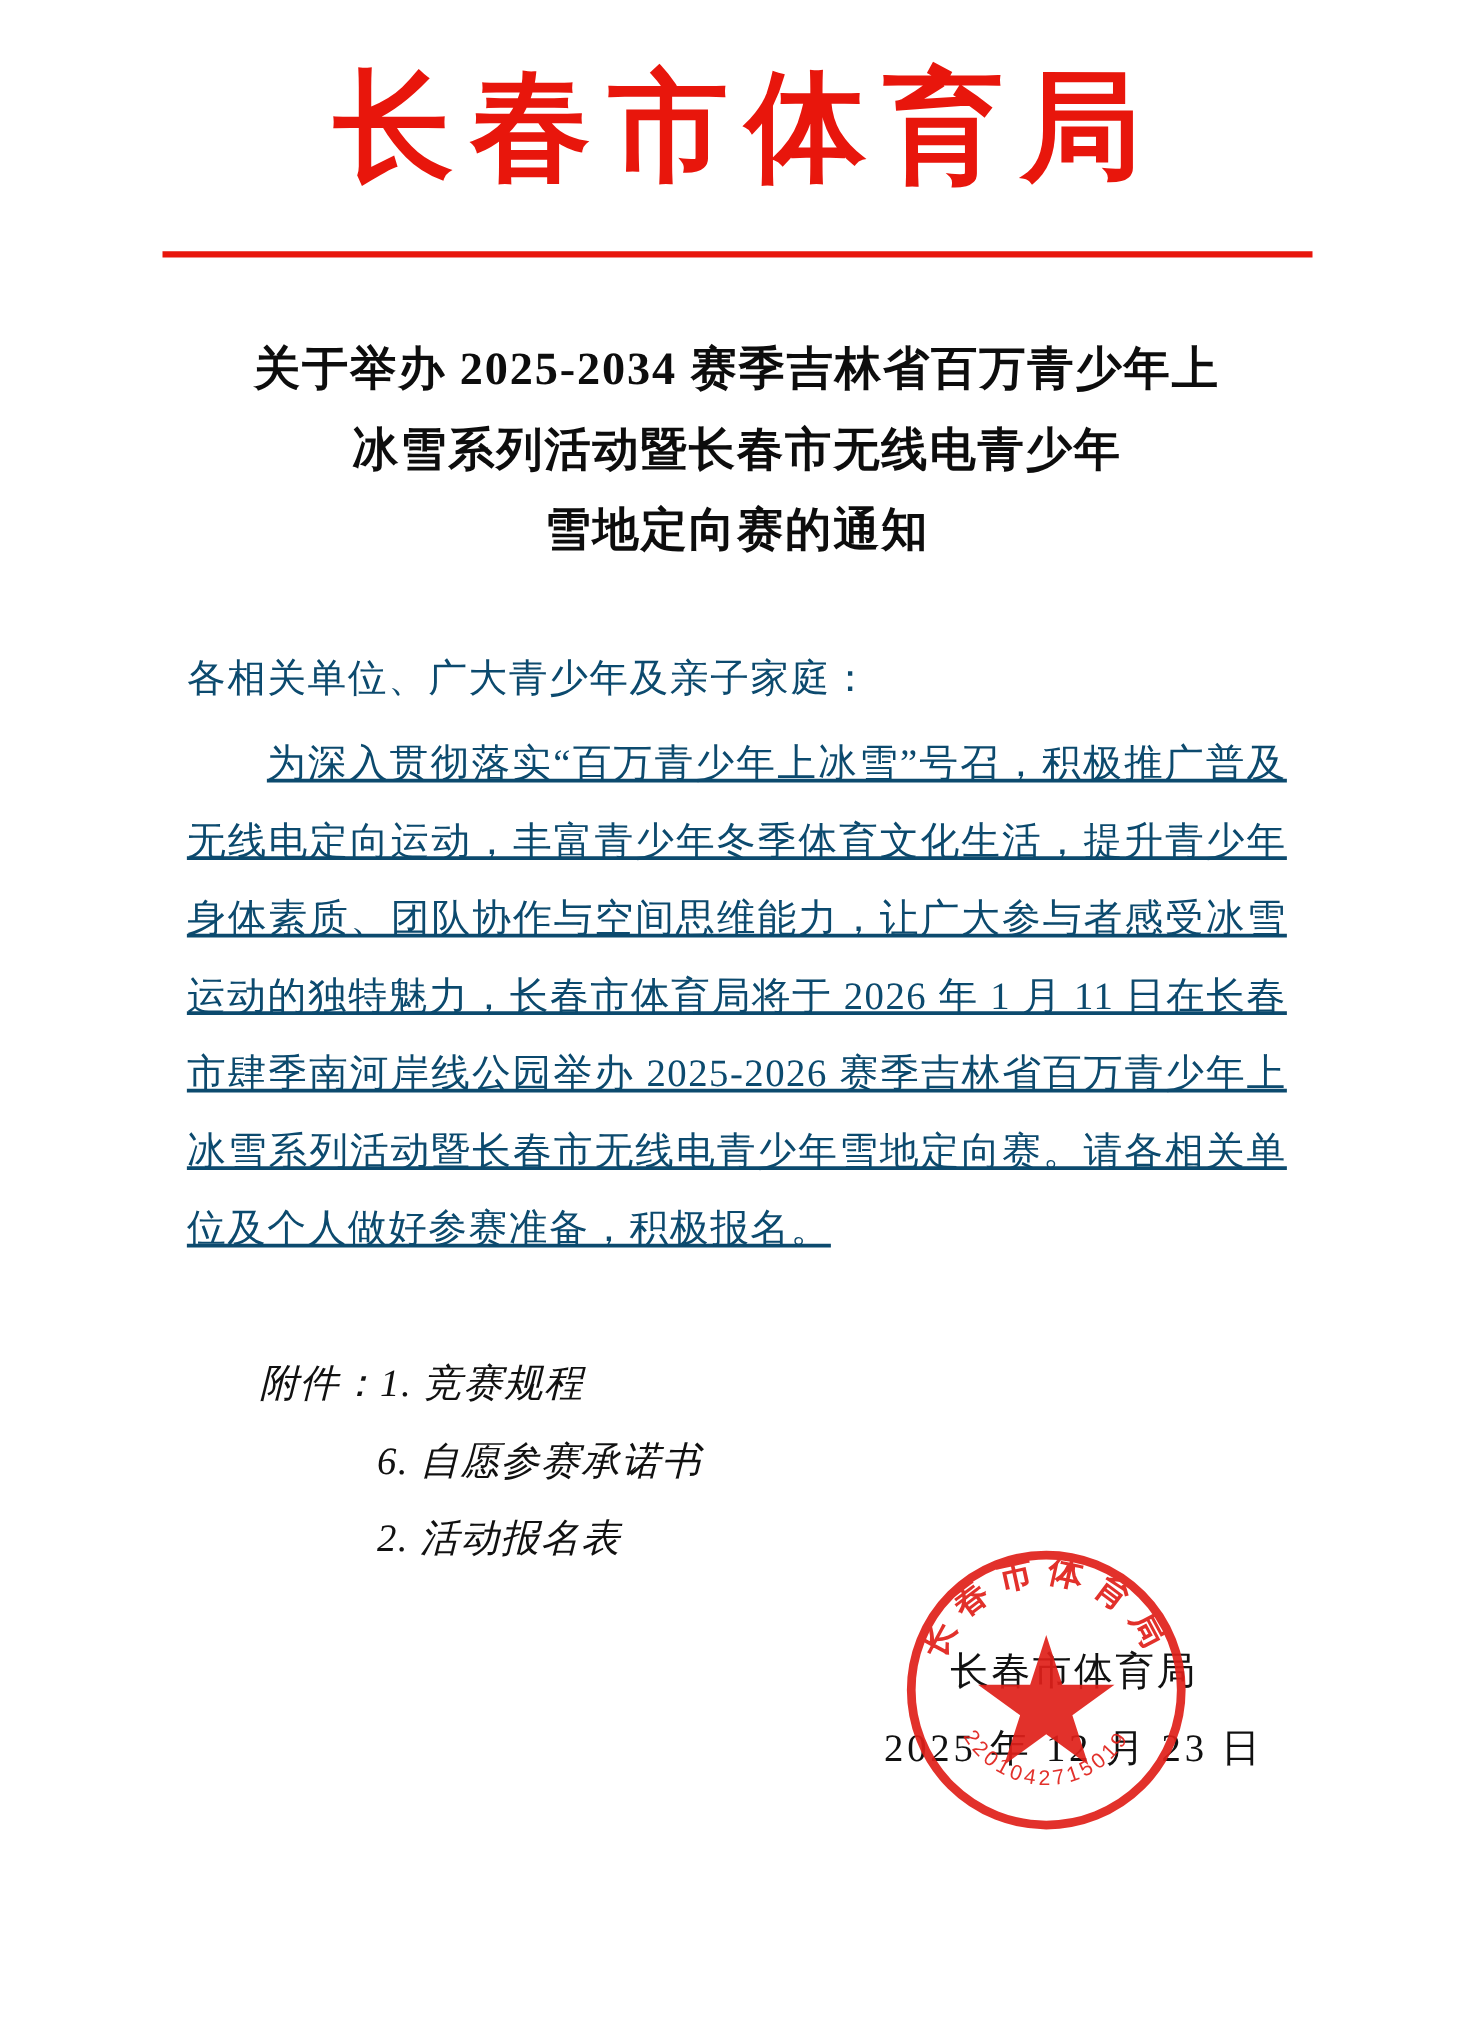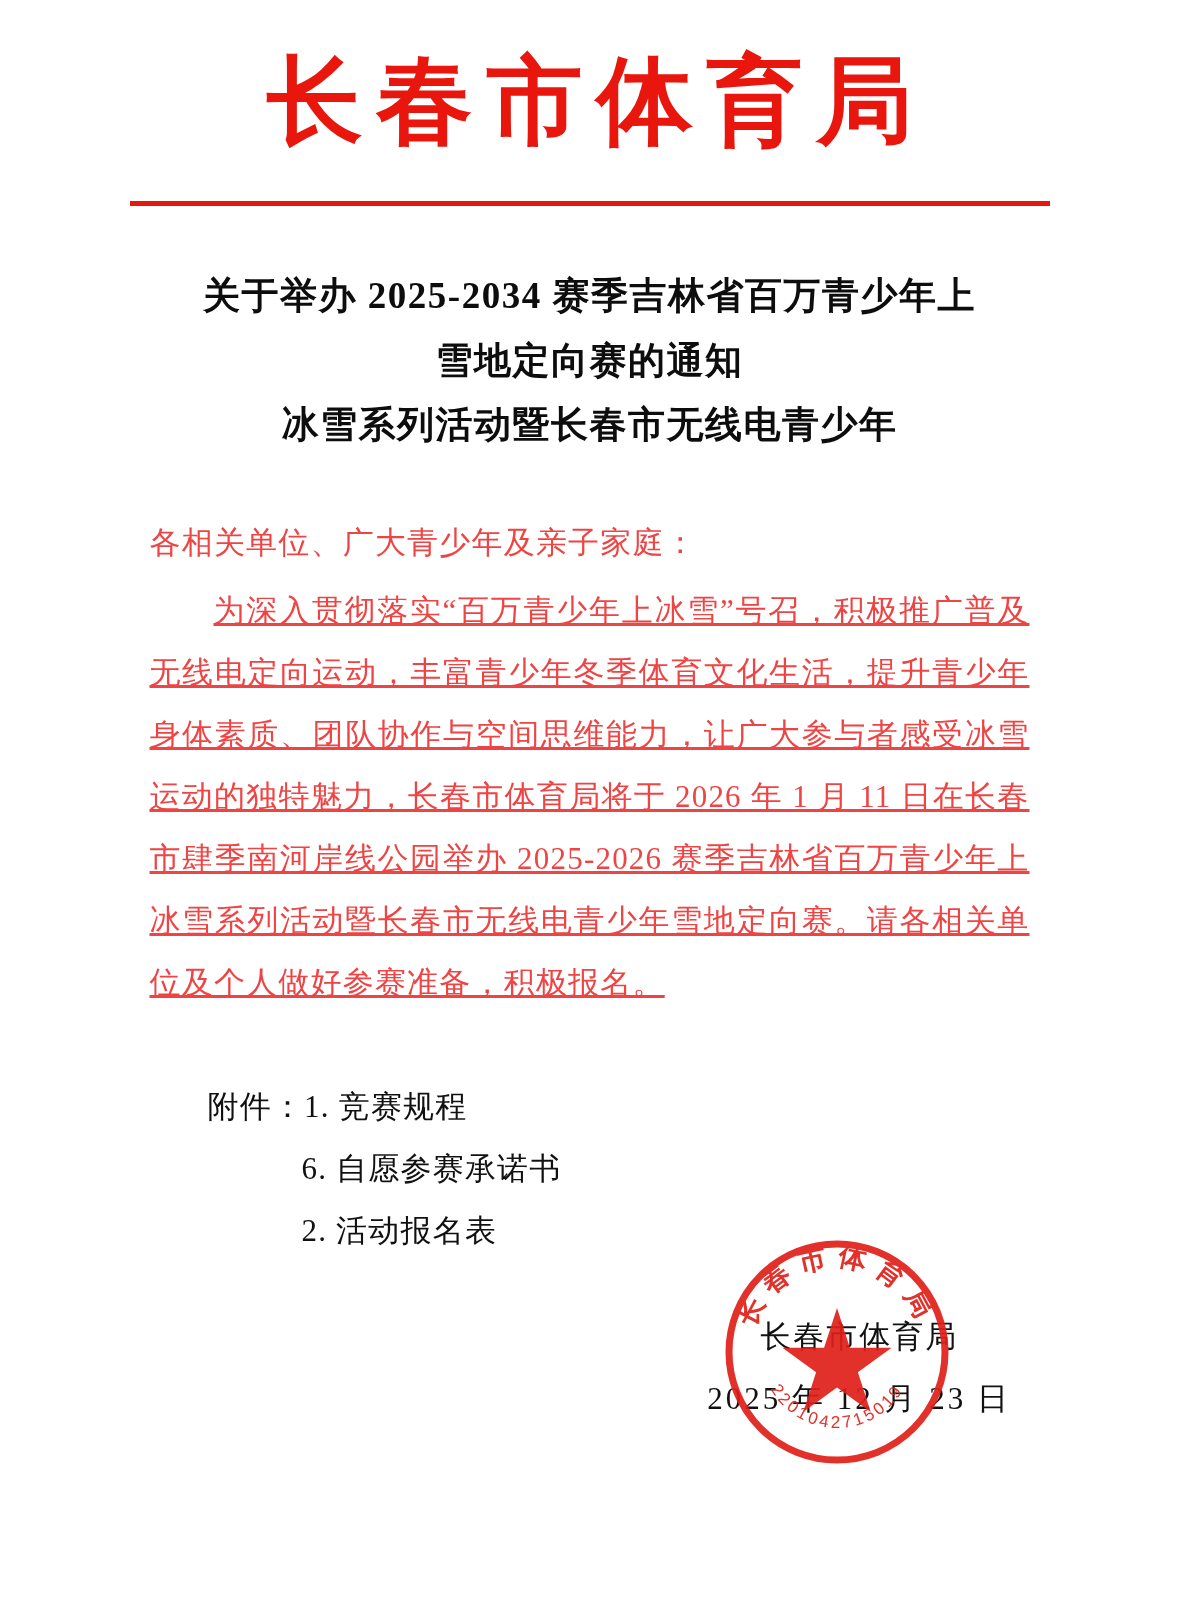--- a/index.html
+++ b/index.html
@@ -60,21 +60,21 @@
     display: block;
   }
 
   
   .body-block {
     margin: 54px auto 0 auto;
     width: 880px;
     font-size: 31px;
     line-height: 2.0;
     letter-spacing: 1.2px;
-    color: #ef4444;
+    color: #0c4a6e;
   }
   .salutation {
     text-align: justify;
     text-align-last: left;
   }
   .para {
     margin-top: 6px;
     text-indent: 64px;
     text-align: justify;
     text-align-last: left;
@@ -85,20 +85,21 @@
   
   .attachments {
     margin: 62px auto 0 auto;
     width: 880px;
     font-size: 31px;
     line-height: 2.0;
     letter-spacing: 1.2px;
   }
   .att-line {
     padding-left: 58px;
+    font-style: italic;
   }
   .att-line.indented {
     padding-left: 152px;
   }
 
   
   .signature {
     position: absolute;
     right: 168px;
     bottom: 188px;
@@ -129,22 +130,22 @@
 <div class="page">
 
   <div class="masthead">
     <div class="masthead-title">长春市体育局</div>
   </div>
 
   <div class="red-rule"></div>
 
   <div class="doc-title">
     <span class="line">关于举办 2025-2034 赛季吉林省百万青少年上</span>
+    <span class="line">冰雪系列活动暨长春市无线电青少年</span>
     <span class="line">雪地定向赛的通知</span>
-    <span class="line">冰雪系列活动暨长春市无线电青少年</span>
   </div>
 
   <div class="body-block">
     <div class="salutation">各相关单位、广大青少年及亲子家庭：</div>
     <div class="para">为深入贯彻落实“百万青少年上冰雪”号召，积极推广普及无线电定向运动，丰富青少年冬季体育文化生活，提升青少年身体素质、团队协作与空间思维能力，让广大参与者感受冰雪运动的独特魅力，长春市体育局将于 2026 年 1 月 11 日在长春市肆季南河岸线公园举办 2025-2026 赛季吉林省百万青少年上冰雪系列活动暨长春市无线电青少年雪地定向赛。请各相关单位及个人做好参赛准备，积极报名。</div>
   </div>
 
   <div class="attachments">
     <div class="att-line">附件：1. 竞赛规程</div>
     <div class="att-line indented">6. 自愿参赛承诺书</div>

